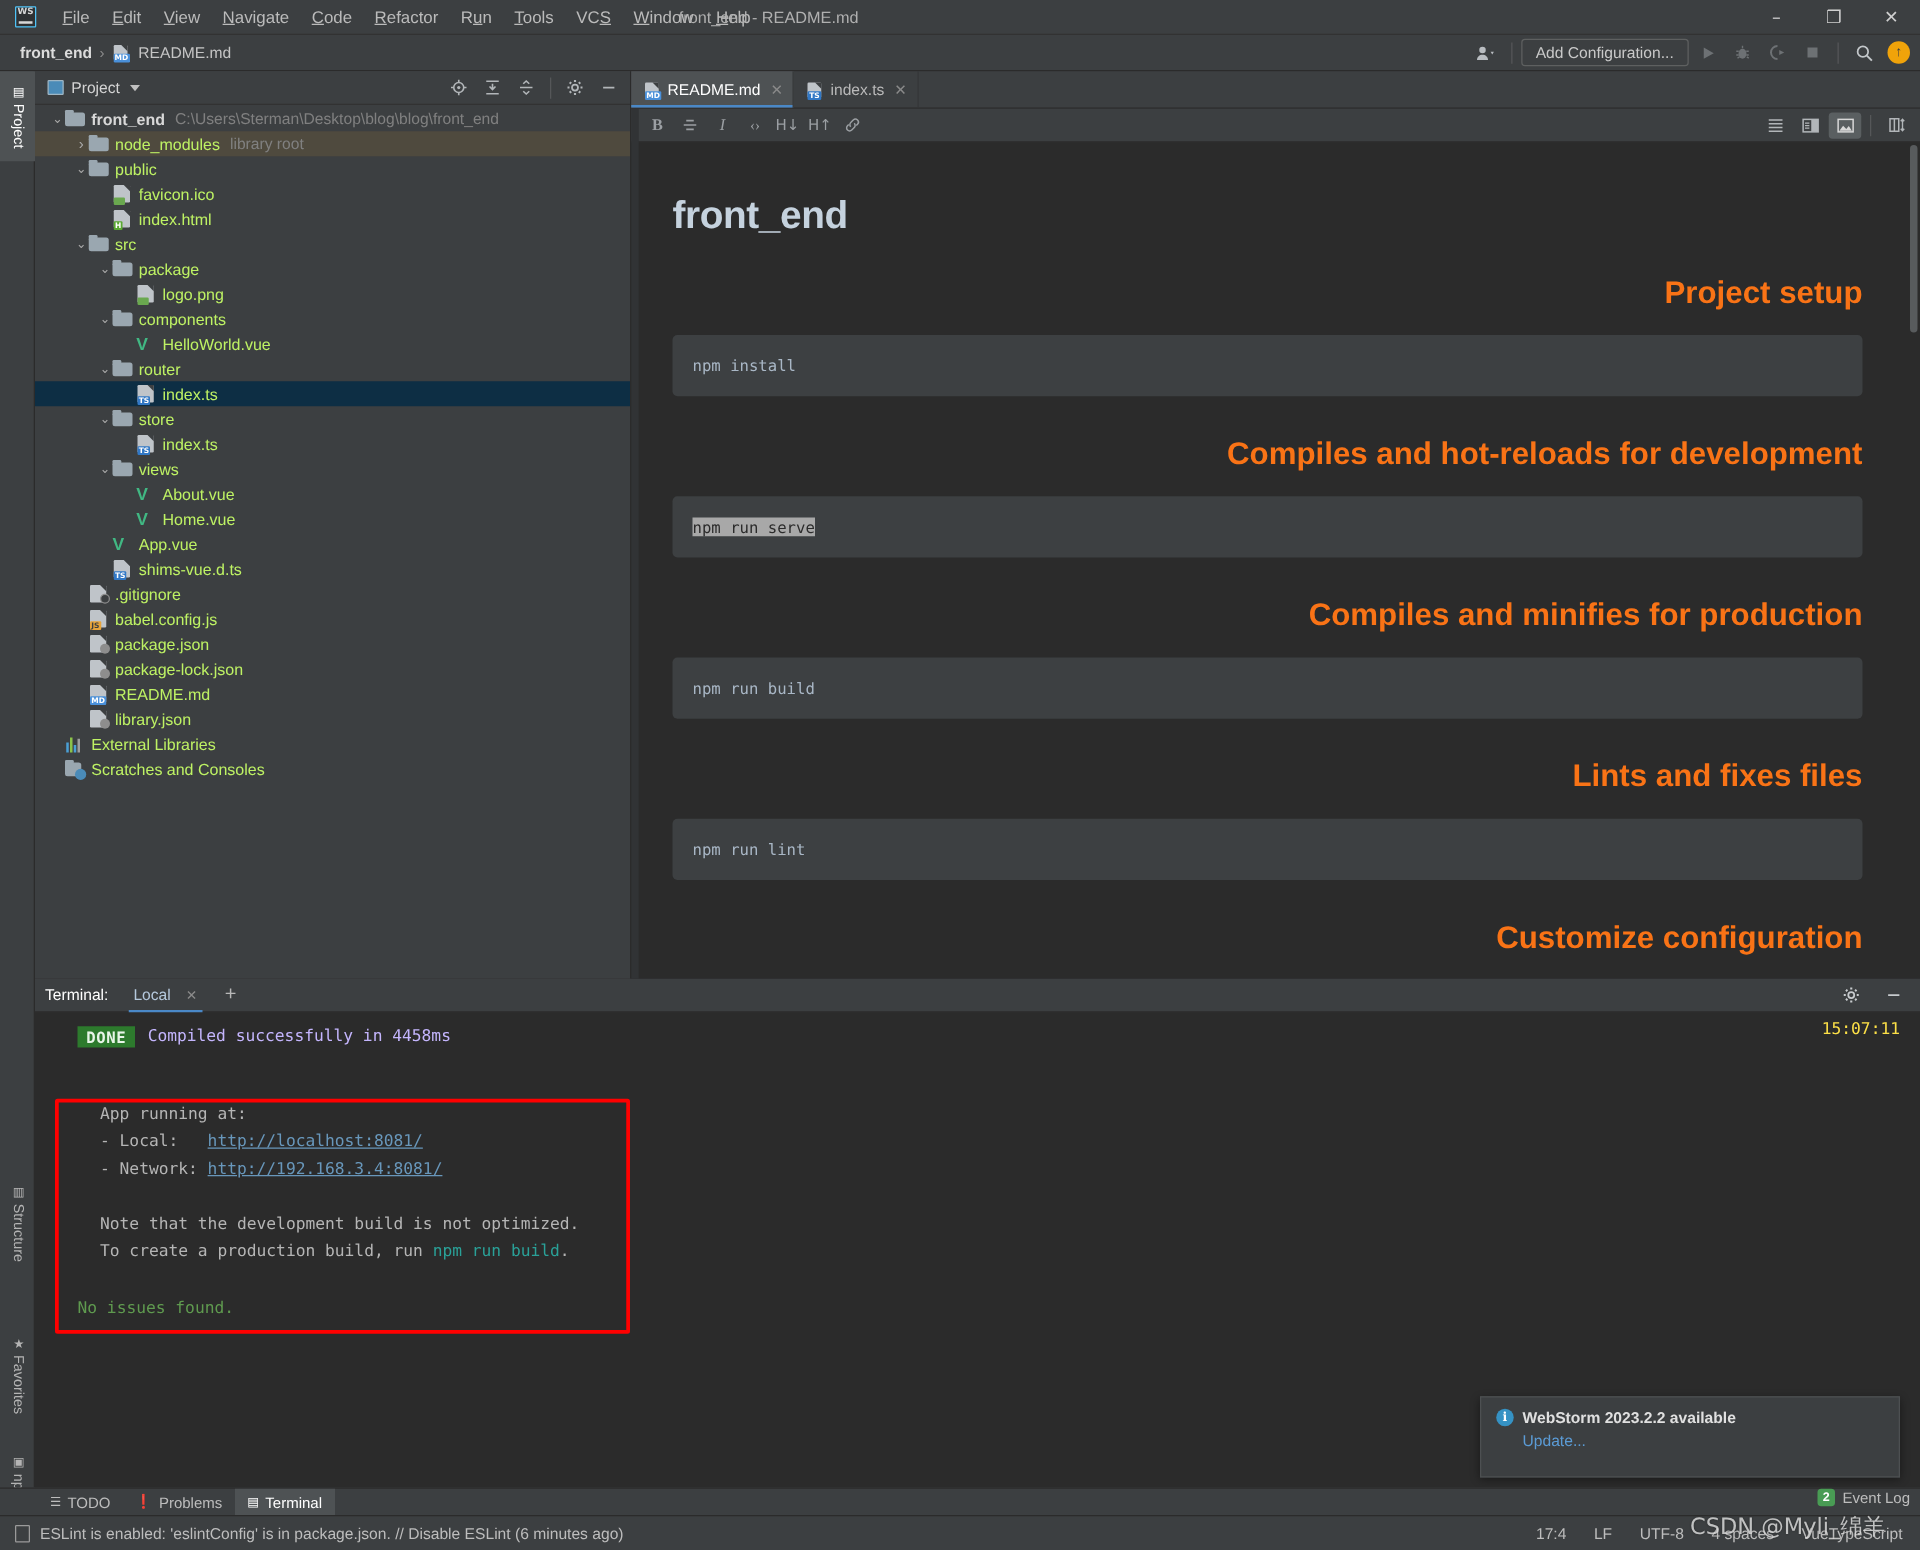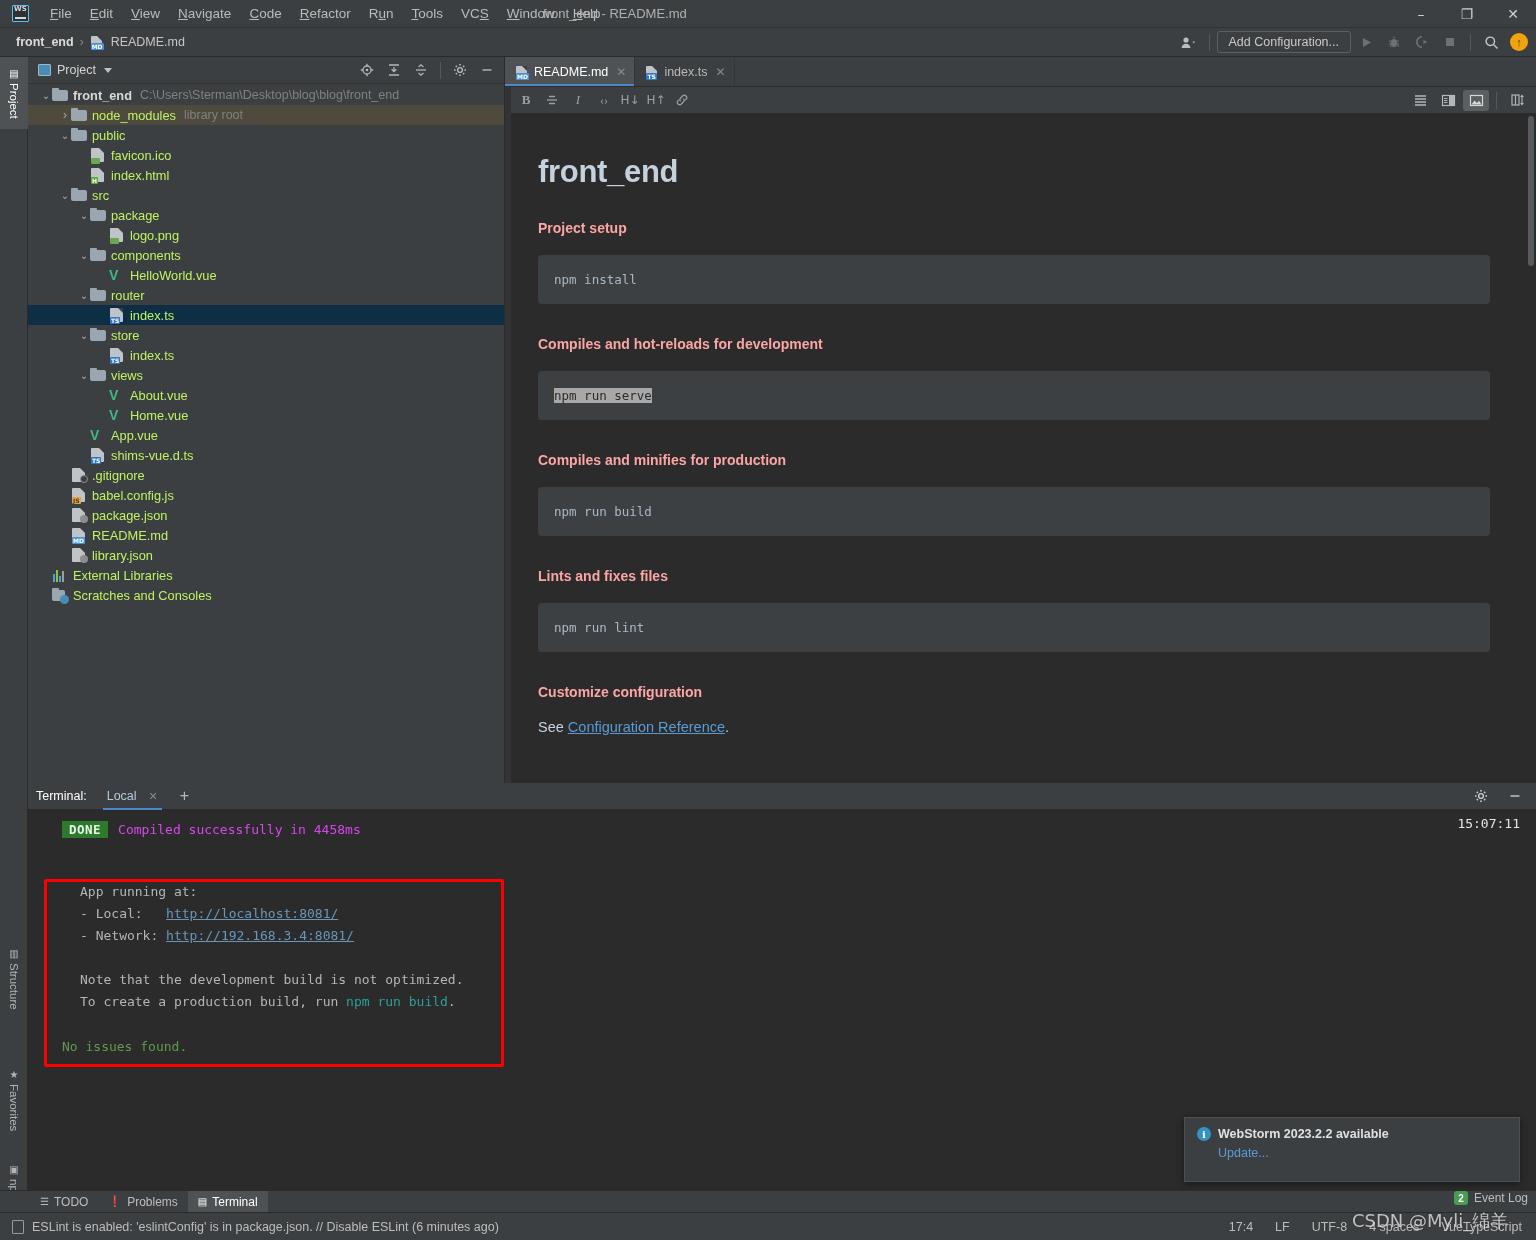--- a/index.html
+++ b/index.html
@@ -176,21 +176,21 @@
 
   .md-preview {
     height: 669px; background: #2b2b2b; overflow: hidden; position: relative;
     padding: 40px 46px 0 33px;
   }
   .md-h1 {
     font-size: 31px; color: #c5d2de; font-weight: bold; letter-spacing: -0.3px;
     margin-bottom: 30px;
   }
   .md-h2 {
-    font-size: 14px; color: #fca5a5; font-weight: bold; margin-top: 6px; margin-bottom: 19px;
+    font-size: 25px; color: #f97316; font-weight: bold; margin-top: 6px; margin-bottom: 19px; text-align: right;
   }
   .md-code {
     background: #3d4042; border-radius: 4px; padding: 17px 16px; margin-bottom: 32px;
     font-family: "DejaVu Sans Mono", monospace; font-size: 12.5px; color: #a9b7c6;
   }
   .md-code .sel { background:#a8a8a8; color:#2b2b2b; }
   .md-p { font-size: 14.5px; color: #c5d2de; }
   .md-link { color: #5b9bd5; }
   .md-scroll {
     position: absolute; right: 2px; top: 2px; width: 6px; height: 150px;
@@ -217,26 +217,26 @@
   .term-body {
     position: relative; height: 380px; background: #2b2b2b;
     font-family: "DejaVu Sans Mono", monospace; font-size: 13px;
     padding: 8px 0 0 34px; overflow: hidden;
   }
   .term-line { height: 22px; display: flex; align-items: center; white-space: pre; }
   .badge-done {
     background: #2d7a2d; color: #e8f5e8; padding: 1px 7px; font-weight: bold; font-size: 12.5px;
     letter-spacing: 0.5px; margin-right: 10px;
   }
-  .green { color: #d946ef; }
+  .green { color: #c4b5fd; }
   .green2 { color: #5f9a4f; }
   .termtext { color: #b5b5b5; }
   .term-link { color: #6897bb; text-decoration: underline; }
   .cyan { color: #2aa198; }
-  .term-time { position:absolute; right: 16px; top: 6px; color:#e5e5e5; font-size: 13px;
+  .term-time { position:absolute; right: 16px; top: 6px; color:#fde047; font-size: 13px;
      font-family:"DejaVu Sans Mono", monospace; }
   .redbox {
     position: absolute; left: 16px; top: 69px; width: 460px; height: 188px;
     border: 3px solid #ff0000; border-radius: 2px; pointer-events: none;
   }
 
   
   .notif {
     position: absolute; left: 1184px; top: 1117px; width: 336px; height: 65px;
     background: #3c3f41; border: 1px solid #4d5052; box-shadow: 0 2px 7px rgba(0,0,0,.45);
@@ -608,20 +608,29 @@
           <span class="ico">
             <span class="json-ico" style="position:absolute;inset:1px 2px 1px 1px;"></span>
             <span class="dotc" style="position:absolute;right:-1px;bottom:0px;width:8px;height:8px;border-radius:50%;background:#8d8d8d;"></span>
           </span>
           <span class="label">package.json</span>
         </div>
         <div class="trow">
           <span style="width:31px;flex:none;"></span>
           <span class="arrow" style="font-size:10px;"></span>
           <span class="ico">
+            <span class="json-ico" style="position:absolute;inset:1px 2px 1px 1px;"></span>
+            <span class="dotc" style="position:absolute;right:-1px;bottom:0px;width:8px;height:8px;border-radius:50%;background:#8d8d8d;"></span>
+          </span>
+          <span class="label">package-lock.json</span>
+        </div>
+        <div class="trow">
+          <span style="width:31px;flex:none;"></span>
+          <span class="arrow" style="font-size:10px;"></span>
+          <span class="ico">
             <span class="f-file" style="position:absolute;inset:1px 2px 1px 1px;"></span>
             <span class="f-badge b-md" style="left:1px;">MD</span>
           </span>
           <span class="label">README.md</span>
         </div>
         <div class="trow">
           <span style="width:31px;flex:none;"></span>
           <span class="arrow" style="font-size:10px;"></span>
           <span class="ico">
             <span class="json-ico" style="position:absolute;inset:1px 2px 1px 1px;"></span>

